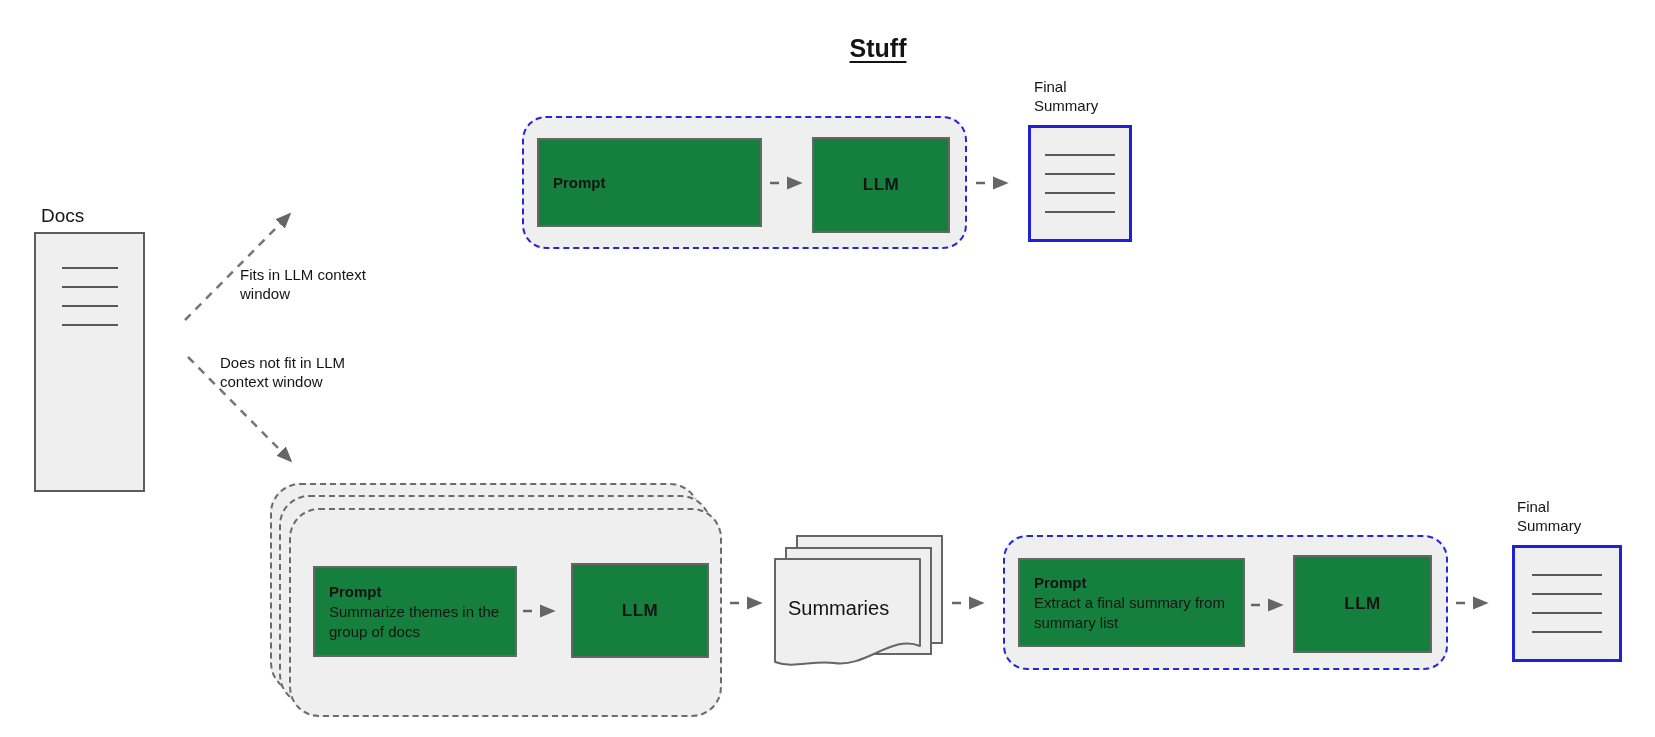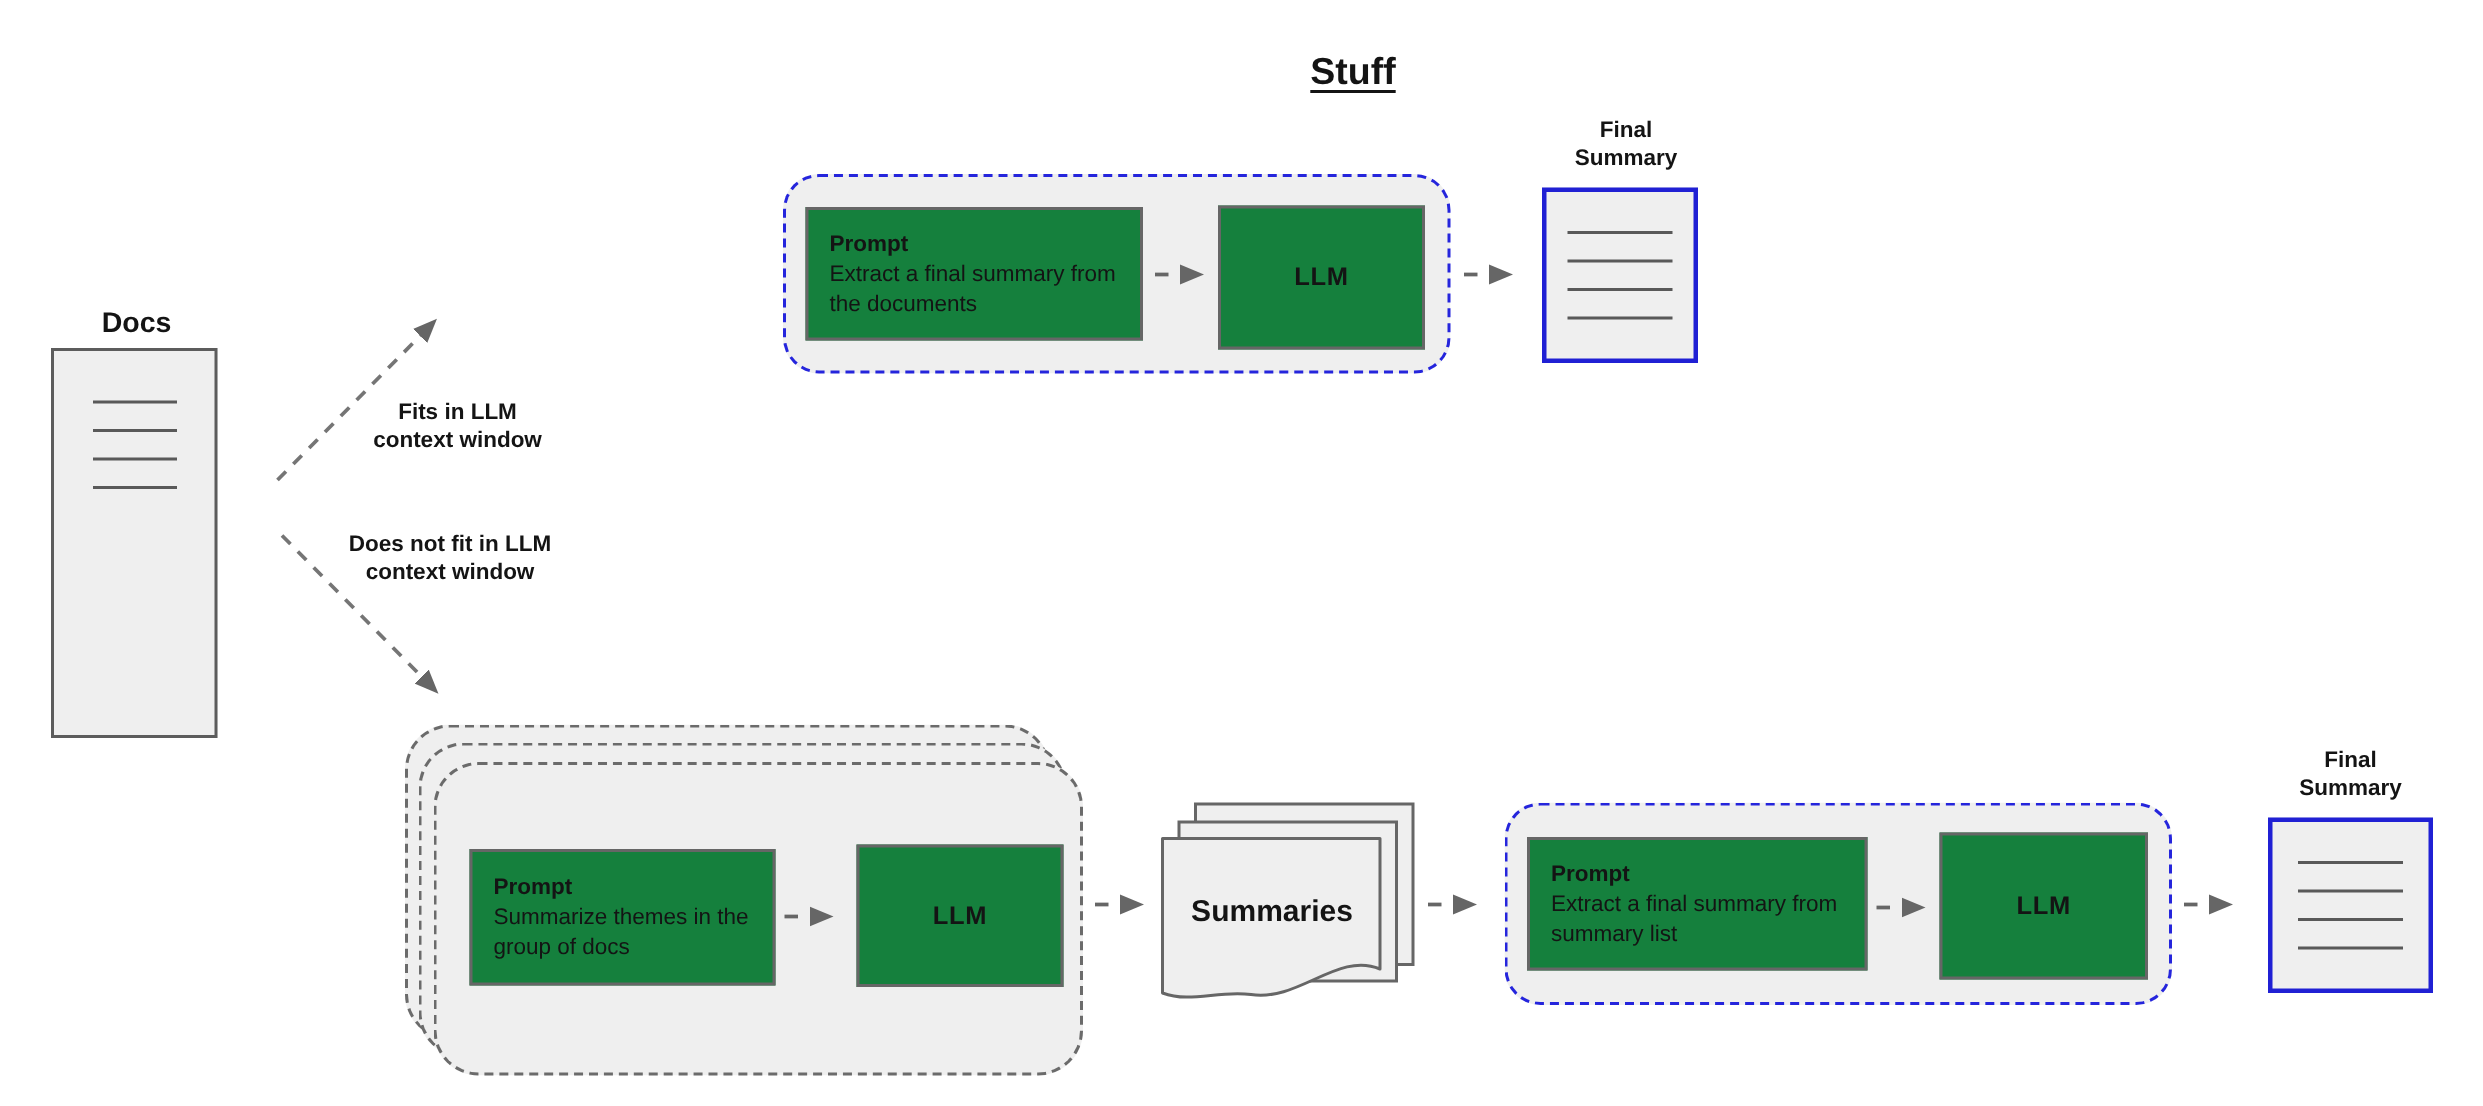--- a/index.html
+++ b/index.html
@@ -30,21 +30,21 @@
     display:flex; flex-direction:column; justify-content:center;
     padding:0 14px; font-size:15px; line-height:20px;
   }
   .prompt-title { font-weight:bold; }
   .llm-node {
     display:flex; align-items:center; justify-content:center;
     font-weight:bold; font-size:17px; letter-spacing:0.5px;
   }
 
   .label {
-    position:absolute; font-weight:bold; text-align:center;
+    position:absolute; font-weight:normal; text-align:left;
     font-size:15px; line-height:19px;
   }
   .docs-label { font-size:19px; line-height:22px; }
   .summaries-label { font-size:20px; line-height:20px; z-index:5; }
 
   .fs-box {
     position:absolute; box-sizing:border-box;
     border:3px solid #2020d4; background:#efefef;
     display:flex; flex-direction:column; align-items:center; justify-content:center; gap:17px;
   }
@@ -58,37 +58,36 @@
   .docs-box .text-line { width:56px; height:2px; background:#595959; }
 
   svg.overlay { position:absolute; left:0; top:0; z-index:4; pointer-events:none; }
   .boxes { z-index:1; }
 </style>
 </head>
 <body>
 
 <div class="canvas">
 
-  <div class="section-title" style="left:802px; top:34px; width:200px;">Stuff</div>
+  <div class="section-title" style="left:778px; top:34px; width:200px;">Stuff</div>
 
   <div class="label docs-label" style="left:41px; top:205px; width:100px;">Docs</div>
   <div class="docs-box boxes" style="left:34px; top:232px; width:111px; height:260px;">
     <div class="text-line"></div>
     <div class="text-line"></div>
     <div class="text-line"></div>
     <div class="text-line"></div>
   </div>
 
   <div class="label" style="left:220px; top:353px; width:160px;">Does not fit in LLM context window</div>
   <div class="label" style="left:240px; top:265px; width:130px;">Fits in LLM context window</div>
 
   <div class="blue-container boxes" style="left:522px; top:116px; width:445px; height:133px;"></div>
   <div class="node prompt-node boxes" style="left:537px; top:138px; width:225px; height:89px;">
     <div class="prompt-title">Prompt</div>
-    <div>Extract a final summary from the documents</div>
   </div>
   <div class="node llm-node boxes" style="left:812px; top:137px; width:138px; height:96px;">LLM</div>
   <div class="label" style="left:1034px; top:77px; width:100px;">Final Summary</div>
   <div class="fs-box boxes" style="left:1028px; top:125px; width:104px; height:117px;">
     <div class="text-line"></div>
     <div class="text-line"></div>
     <div class="text-line"></div>
     <div class="text-line"></div>
   </div>
 

